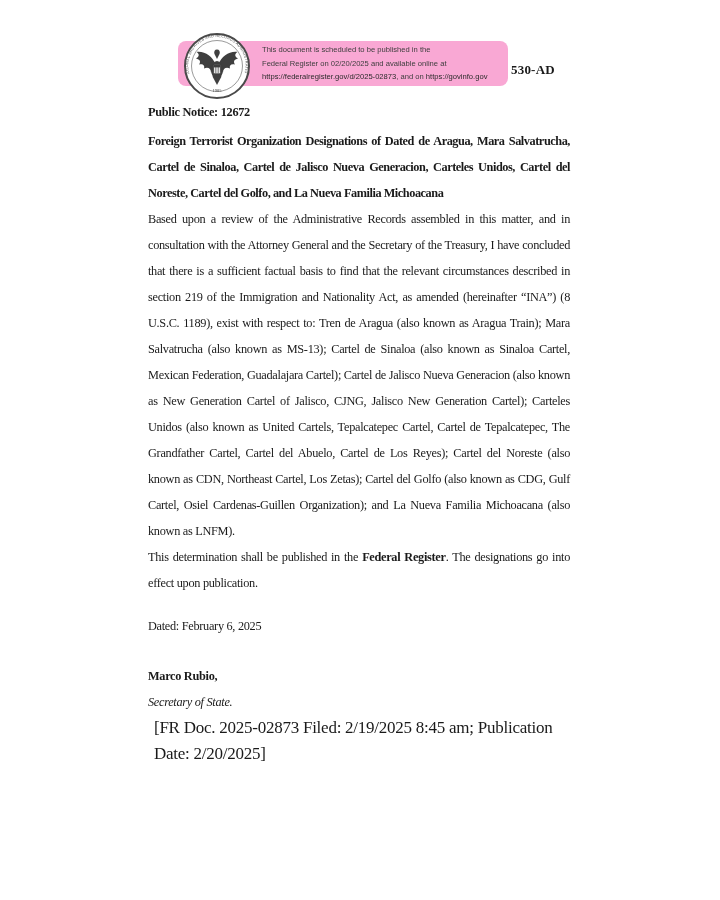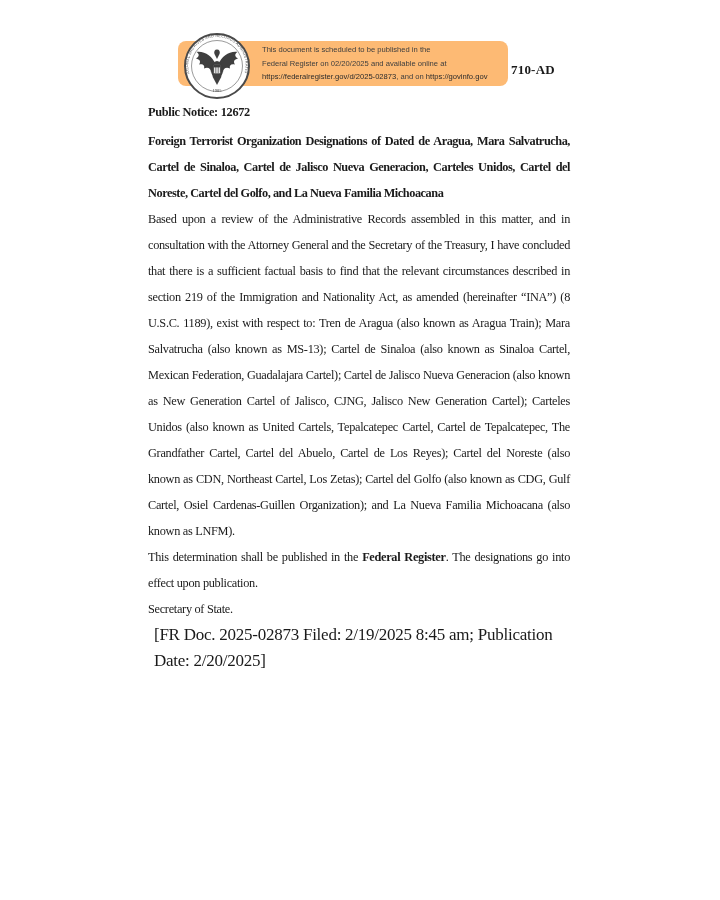--- a/index.html
+++ b/index.html
@@ -3,21 +3,21 @@
 <meta charset="utf-8">
 <style>
   * { margin:0; padding:0; box-sizing:border-box; }
   html,body { width:720px; height:900px; }
   body { background:#ffffff; font-family:"Liberation Serif", serif; color:#1a1a1a; }
   .page { position:relative; width:720px; height:900px; background:#ffffff; overflow:hidden; }
 
   
   .notice-box {
     position:absolute; left:178px; top:41px; width:330px; height:45px;
-    background:#fdba74; border-radius:8px;
+    background:#f9a8d4; border-radius:8px;
   }
   .notice-text {
     position:absolute; left:84px; top:2px; width:244px;
     font-family:"Liberation Sans", sans-serif;
     font-size:7.6px; line-height:13.6px; color:#3d3d3d;
     letter-spacing:0px; white-space:nowrap;
   }
   .notice-text a { color:#2b2b2b; font-weight:normal; text-decoration:none; }
   .seal-wrap { position:absolute; left:183px; top:32px; width:68px; height:68px; }
   .billing-code {
@@ -33,21 +33,21 @@
   .doc p { text-align:justify; }
   .h-bold { font-weight:bold; text-align:left !important; }
   .agency { margin-top:0; }
   .public-notice { margin-top:18px; }
   .title { margin-top:3px; font-weight:bold; text-align:justify; letter-spacing:-0.45px; }
   .body-par { margin-top:0; }
   .designation { margin-top:33px; }
   .publication { }
   .dated { margin-top:17px; text-align:left !important; }
   .signer-name { margin-top:24px; font-weight:bold; text-align:left !important; }
-  .signer-title { text-align:left !important; }
+  .signer-title { font-style:italic; text-align:left !important; }
   .fr-note { font-size:17px; padding-left:6px; text-align:left !important; letter-spacing:-0.25px; }
 </style>
 </head>
 <body>
 
 <div class="page">
 
   <div class="notice-box">
     <div class="notice-text">
       <div>This document is scheduled to be published in the</div>
@@ -71,24 +71,26 @@
         <ellipse cx="34" cy="38" rx="6" ry="9"></ellipse>
         <path d="M29.5,44.5 L34,53 L38.5,44.5 Z"></path>
       </g>
       <rect x="30.6" y="32.8" width="6.8" height="9" rx="1.2" fill="#ffffff" stroke="#3f3f3f" stroke-width="0.8"></rect>
       <path d="M32.4,33.2 V41.4 M34,33.2 V41.4 M35.6,33.2 V41.4" stroke="#3f3f3f" stroke-width="0.6" fill="none"></path>
       <rect x="30.6" y="32.8" width="6.8" height="2.6" fill="#3f3f3f"></rect>
       <text x="34" y="59.5" font-size="4.4" fill="#3c3c3c" text-anchor="middle" font-family="Liberation Serif, serif">1985</text>
     </svg>
   </div>
 
-  <div class="billing-code">710-AD</div>
+  <div class="billing-code">530-AD</div>
 
   <div class="doc">
     <p class="public-notice h-bold">Public Notice: 12672</p>
     <p class="title">Foreign Terrorist Organization Designations of Dated de Aragua, Mara Salvatrucha, Cartel de Sinaloa, Cartel de Jalisco Nueva Generacion, Carteles Unidos, Cartel del Noreste, Cartel del Golfo, and La Nueva Familia Michoacana</p>
     <p class="body-par">Based upon a review of the Administrative Records assembled in this matter, and in consultation with the Attorney General and the Secretary of the Treasury, I have concluded that there is a sufficient factual basis to find that the relevant circumstances described in section 219 of the Immigration and Nationality Act, as amended (hereinafter “INA”) (8 U.S.C. 1189), exist with respect to:  Tren de Aragua (also known as Aragua Train); Mara Salvatrucha (also known as MS-13); Cartel de Sinaloa (also known as Sinaloa Cartel, Mexican Federation, Guadalajara Cartel); Cartel de Jalisco Nueva Generacion (also known as New Generation Cartel of Jalisco, CJNG, Jalisco New Generation Cartel); Carteles Unidos (also known as United Cartels, Tepalcatepec Cartel, Cartel de Tepalcatepec, The Grandfather Cartel, Cartel del Abuelo, Cartel de Los Reyes); Cartel del Noreste (also known as CDN, Northeast Cartel, Los Zetas); Cartel del Golfo (also known as CDG, Gulf Cartel, Osiel Cardenas-Guillen Organization); and La Nueva Familia Michoacana (also known as LNFM).</p>
     <p class="publication"><span>This determination shall be published in the </span><span class="h-bold" style="font-weight:bold">Federal Register</span><span>.  The designations go into effect upon publication.</span></p>
+    <p class="dated">Dated: February 6, 2025</p>
+    <p class="signer-name">Marco Rubio,</p>
     <p class="signer-title">Secretary of State.</p>
     <p class="fr-note">[FR Doc. 2025-02873 Filed: 2/19/2025 8:45 am; Publication Date:  2/20/2025]</p>
   </div>
 
 </div>
 
 </body></html>

